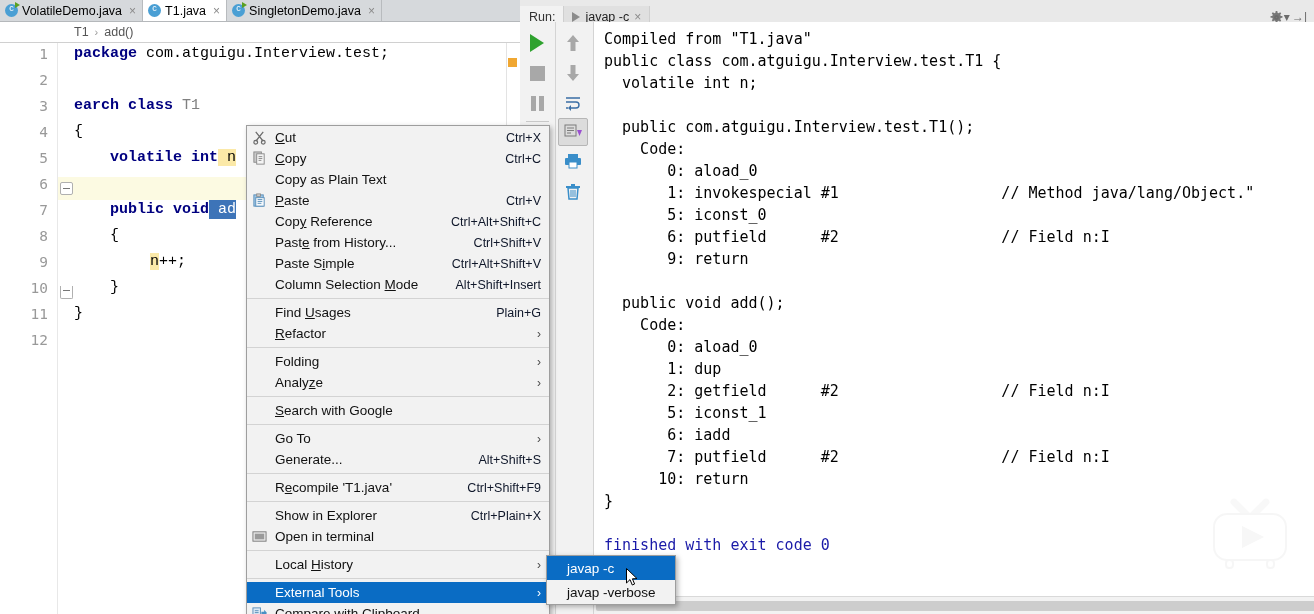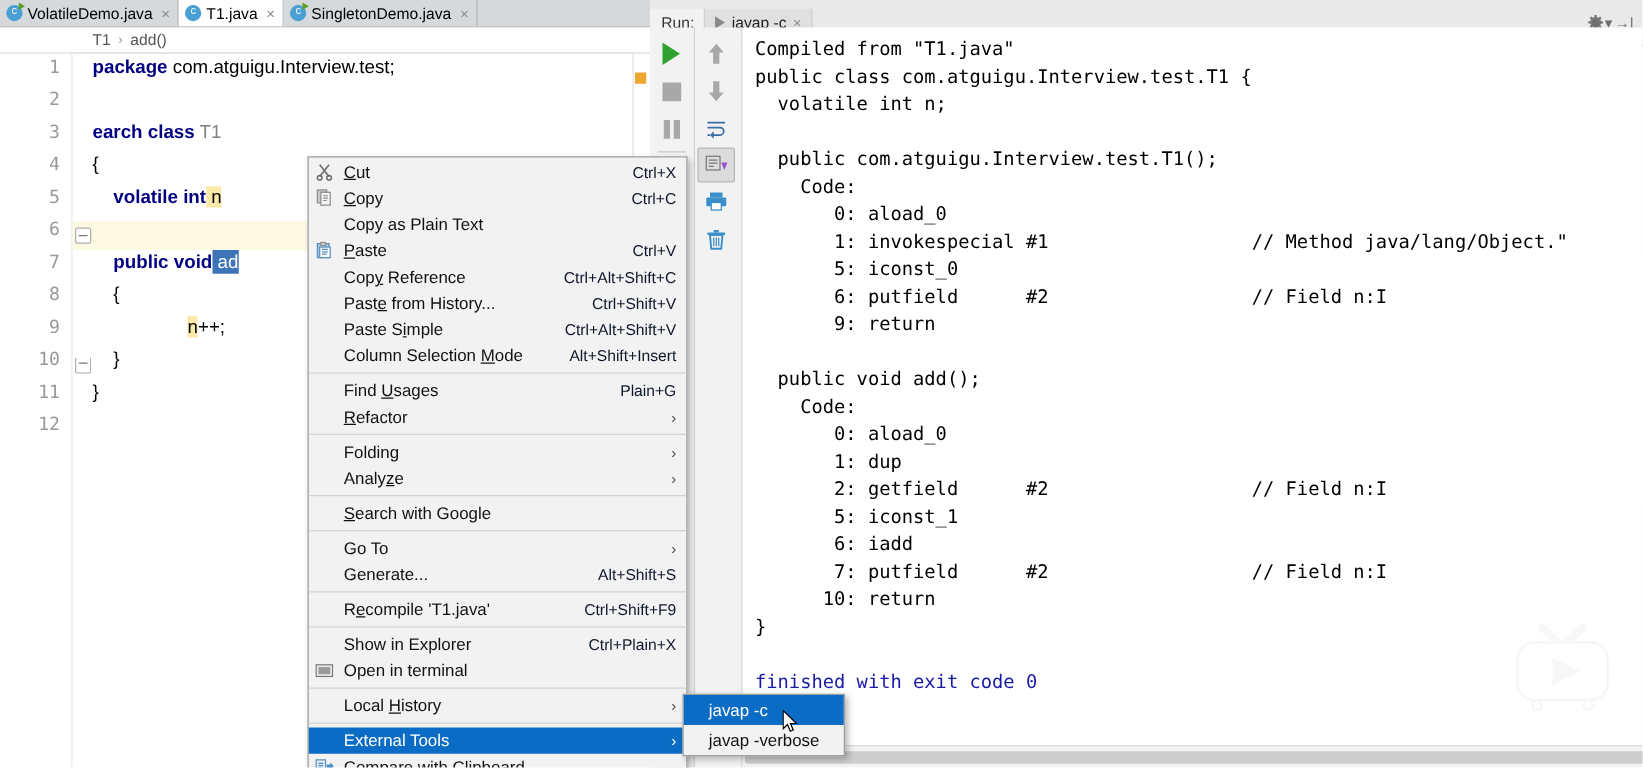--- a/index.html
+++ b/index.html
@@ -82,21 +82,21 @@
   }
   .fold::after {
     content:""; position:absolute; left:2px; top:5px; width:7px; height:1px; background:#777;
   }
   .fold.bottom { border-top:none; border-left:1px solid #b0b0b0; border-radius:0 0 2px 2px;}
   .fold.bottom::after { top:4px; }
 
   .codeline {
     position:absolute; left:74px;
     white-space:pre;
-    font-family:Liberation Sans, sans-serif;
+    font-family:Liberation Mono, monospace;
     font-size:15px; color:#000;
   }
   .kw { color:#000080; font-weight:bold; }
   .cls { color:#808080; }
   .caretline {
     position:absolute; left:58px; right:0; height:23px;
     background:#fcfae2;
   }
   .sel-hl { background:#3d74b8; color:#ffffff; padding:1px 0; }
   .occ-hl { background:#fbe9a8; }
@@ -112,21 +112,21 @@
     position:absolute; right:1px; width:13px; height:3px; background:#e8c84a;
   }
 
   
   .right-pane {
     position:absolute; left:520px; top:0; width:794px; height:614px;
     background:#f2f2f2;
   }
   .run-header {
     position:absolute; left:0; top:0; width:794px; height:37px;
-    background:#e9e9e9; border-bottom:1px solid #a21caf;
+    background:#e9e9e9; border-bottom:3px solid #a21caf;
     display:flex; align-items:center;
   }
   .run-label {
     padding:0 8px 0 9px; font-size:12.5px; color:#333;
     background:#f2f2f2; height:22px; display:flex; align-items:center;
     border-right:1px solid #cfcfcf;
   }
   .run-tab {
     display:flex; align-items:center; gap:5px; padding:0 8px;
     height:22px; background:#e0e0e0; font-size:12.5px; color:#222;

